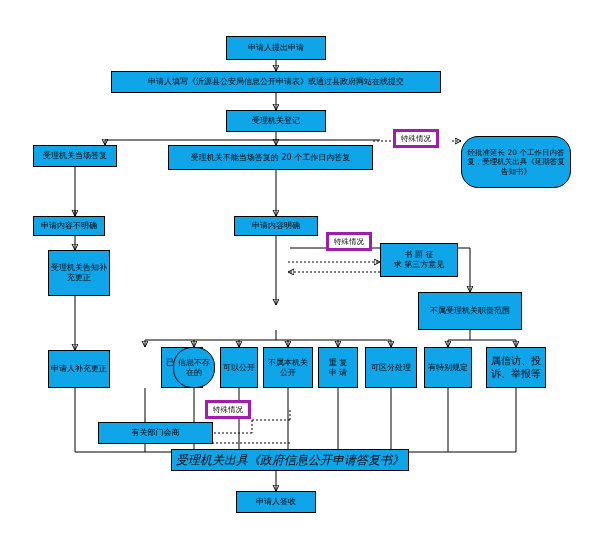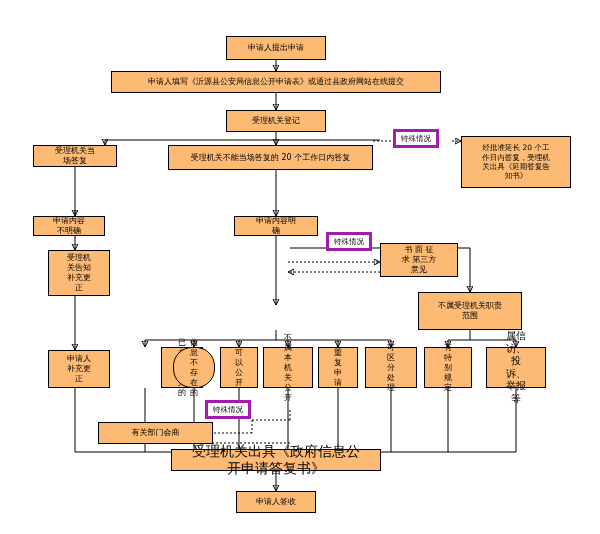--- a/index.html
+++ b/index.html
@@ -14,29 +14,29 @@
     position: relative;
     width: 600px;
     height: 534px;
     background: #ffffff;
     overflow: hidden;
   }
   .node {
     position: absolute;
     box-sizing: border-box;
     border: 1px solid #000000;
-    background: #fdba74;
+    background: #0ea5e9;
     color: #000000;
     display: flex;
     align-items: center;
     justify-content: center;
     text-align: center;
     font-size: 8px;
     line-height: 1.25;
-    padding: 1px 18px;
+    padding: 1px 2px;
     white-space: pre-line;
   }
   .lbl {
     position: absolute;
     box-sizing: border-box;
     font-size: 7.5px;
     color: #000000;
     background: #ffffff;
     text-align: center;
     line-height: 1.2;
@@ -152,21 +152,21 @@
   <div class="node" style="left:226px; top:36px; width:100px; height:24px;">申请人提出申请</div>
 
   <div class="node" style="left:111px; top:71px; width:330px; height:22px; font-size:8px;">申请人填写《沂源县公安局信息公开申请表》或通过县政府网站在线提交</div>
 
   <div class="node" style="left:226px; top:110px; width:100px; height:22px;">受理机关登记</div>
 
   <div class="node" style="left:33px; top:145px; width:84px; height:22px;">受理机关当场答复</div>
 
   <div class="node" style="left:168px; top:145px; width:205px; height:25px; font-size:8px;">受理机关不能当场答复的 20 个工作日内答复</div>
 
-  <div class="node" style="left:461px; top:136px; width:110px; height:52px; font-size:7.5px;">经批准延长 20 个工作日内答复，受理机关出具《延期答复告知书》</div>
+  <div class="node" style="left:461px; top:136px; width:110px; height:52px; font-size:7.5px;border-radius:17px;">经批准延长 20 个工作日内答复，受理机关出具《延期答复告知书》</div>
 
   <div class="lbl boxed" style="left:393px; top:129px; width:46px; height:19px; display:flex; align-items:center; justify-content:center;">特殊情况</div>
 
   <div class="node" style="left:33px; top:216px; width:72px; height:20px;">申请内容不明确</div>
 
   <div class="node" style="left:234px; top:216px; width:84px; height:20px;">申请内容明确</div>
 
   <div class="lbl boxed" style="left:326px; top:232px; width:46px; height:19px; display:flex; align-items:center; justify-content:center;">特殊情况</div>
 
   <div class="node" style="left:380px; top:243px; width:78px; height:34px; font-size:8px;">书 面  征
@@ -187,17 +187,17 @@
 申 请</div>
   <div class="node" style="left:365px; top:347px; width:52px; height:41px; font-size:8px;">可区分处理</div>
 
   <div class="node" style="left:424px; top:347px; width:48px; height:41px; font-size:8px;">有特别规定</div>
   <div class="node" style="left:486px; top:347px; width:60px; height:41px; font-size:10px;">属信访、投诉、举报等</div>
 
   <div class="lbl boxed" style="left:205px; top:400px; width:46px; height:19px; display:flex; align-items:center; justify-content:center;">特殊情况</div>
 
   <div class="node" style="left:90px; top:422px; width:115px; height:22px;margin-left:8px;">有关部门会商</div>
 
-  <div class="node" style="left:171px; top:449px; width:210px; height:22px; font-size:14px;">受理机关出具《政府信息公开申请答复书》</div>
+  <div class="node" style="left:171px; top:449px; width:238px; height:22px; font-size:12px;font-style:italic;">受理机关出具《政府信息公开申请答复书》</div>
 
   <div class="node" style="left:236px; top:491px; width:80px; height:22px;">申请人签收</div>
 
 </div>
 
 </body></html>

